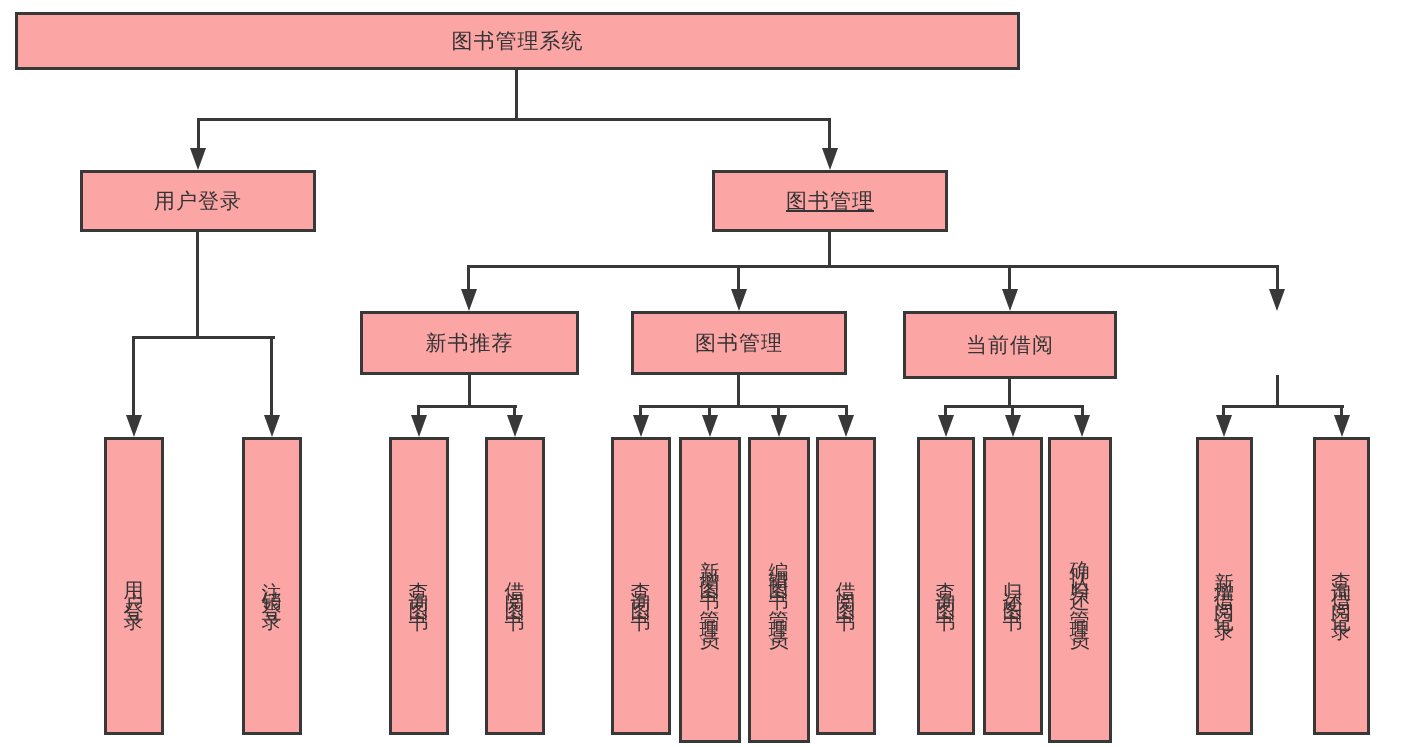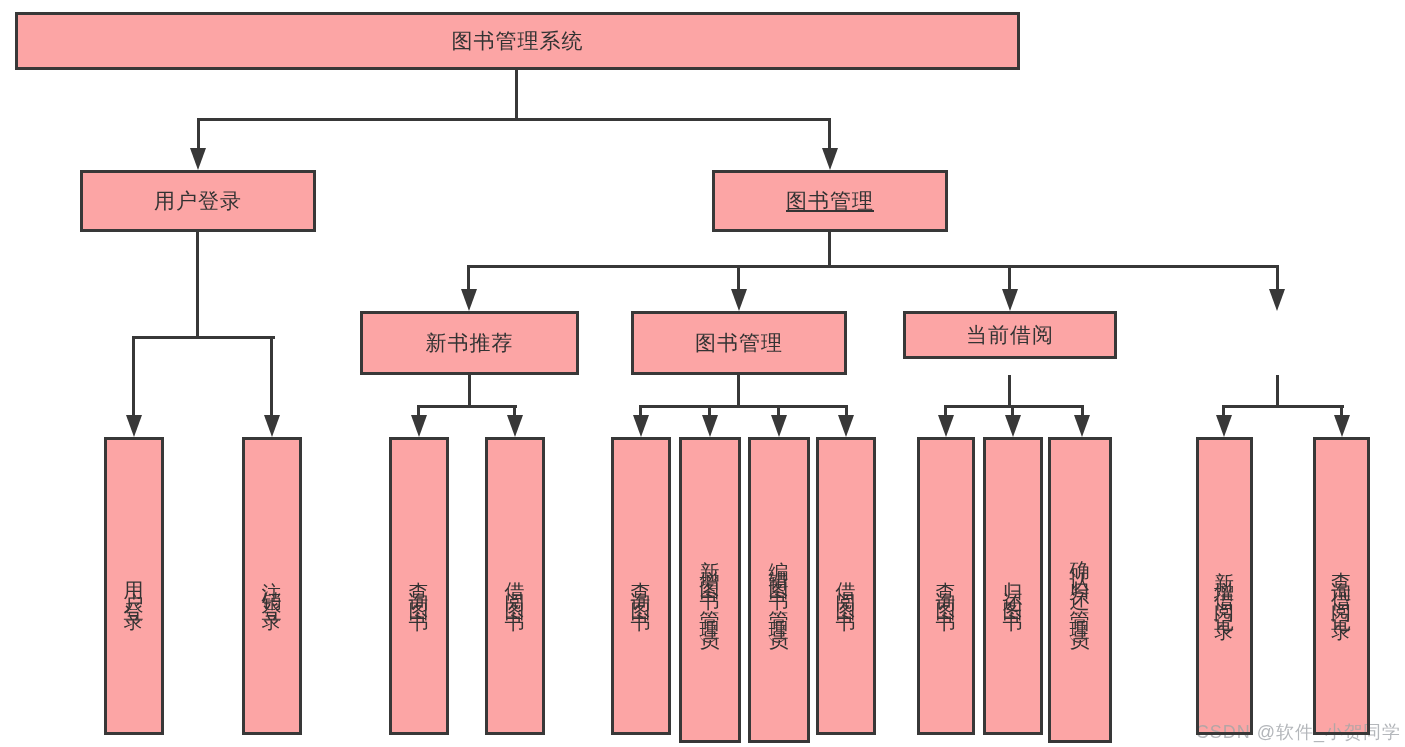--- a/index.html
+++ b/index.html
@@ -86,21 +86,21 @@
   <div class="arw" style="left:461px;  top:289px;"></div>
   <div class="vl" style="left:737px;  top:265px; height:24px;"></div>
   <div class="arw" style="left:731px;  top:289px;"></div>
   <div class="vl" style="left:1008px; top:265px; height:24px;"></div>
   <div class="arw" style="left:1002px; top:289px;"></div>
   <div class="vl" style="left:1276px; top:265px; height:24px;"></div>
   <div class="arw" style="left:1269px; top:289px;"></div>
 
   <div class="box hbox" style="left:360px;  top:311px; width:219px; height:64px;">新书推荐</div>
   <div class="box hbox" style="left:631px;  top:311px; width:216px; height:64px;">图书管理</div>
-  <div class="box hbox" style="left:903px;  top:311px; width:214px; height:48px;">当前借阅</div>
+  <div class="box hbox" style="left:903px;  top:311px; width:214px; height:68px;">当前借阅</div>
 
   <div class="vl" style="left:468px; top:375px; height:33px;"></div>
   <div class="hl" style="left:417px; top:405px; width:100px;"></div>
   <div class="vl" style="left:417px; top:405px; height:10px;"></div>
   <div class="arw" style="left:411px; top:415px;"></div>
   <div class="vl" style="left:513px; top:405px; height:10px;"></div>
   <div class="arw" style="left:507px; top:415px;"></div>
 
   <div class="vl" style="left:737px; top:375px; height:33px;"></div>
   <div class="hl" style="left:639px; top:405px; width:209px;"></div>
@@ -140,15 +140,14 @@
   <div class="box vbox" style="left:748px; top:437px; width:62px; height:306px;">编辑图书（管理员）</div>
   <div class="box vbox" style="left:816px; top:437px; width:60px; height:298px;">借阅图书</div>
 
   <div class="box vbox" style="left:917px;  top:437px; width:58px; height:298px;">查询图书</div>
   <div class="box vbox" style="left:983px;  top:437px; width:60px; height:298px;">归还图书</div>
   <div class="box vbox" style="left:1048px; top:437px; width:64px; height:306px;">确认归还（管理员）</div>
 
   <div class="box vbox" style="left:1196px; top:437px; width:57px; height:298px;">新增借阅记录</div>
   <div class="box vbox" style="left:1313px; top:437px; width:57px; height:298px;">查询借阅记录</div>
 
-  <div class="watermark">CSDN @软件_小贺同学</div>
 
 </div>
 
 </body></html>

